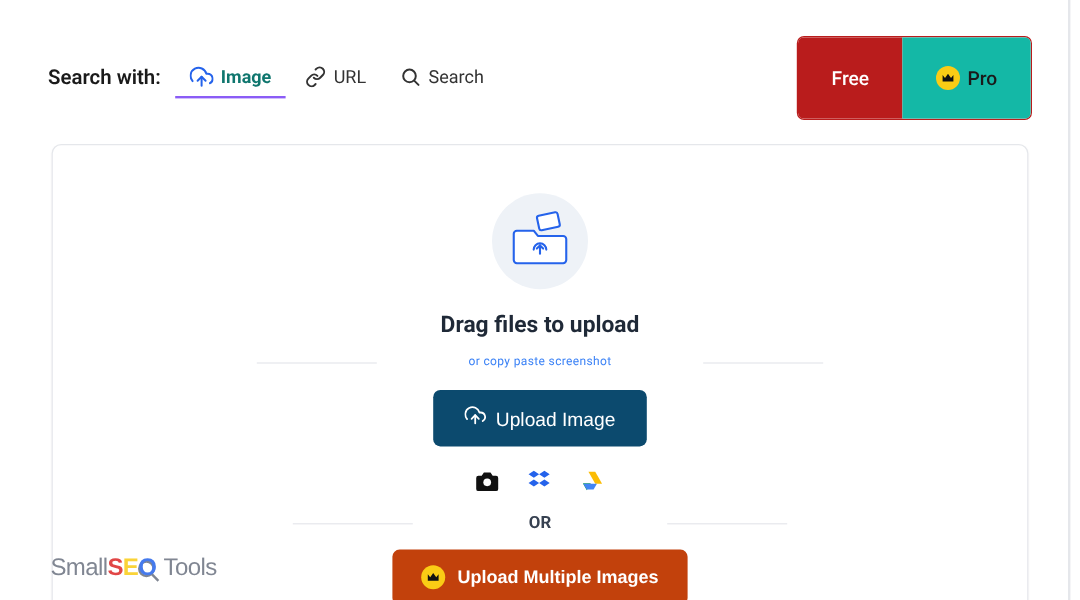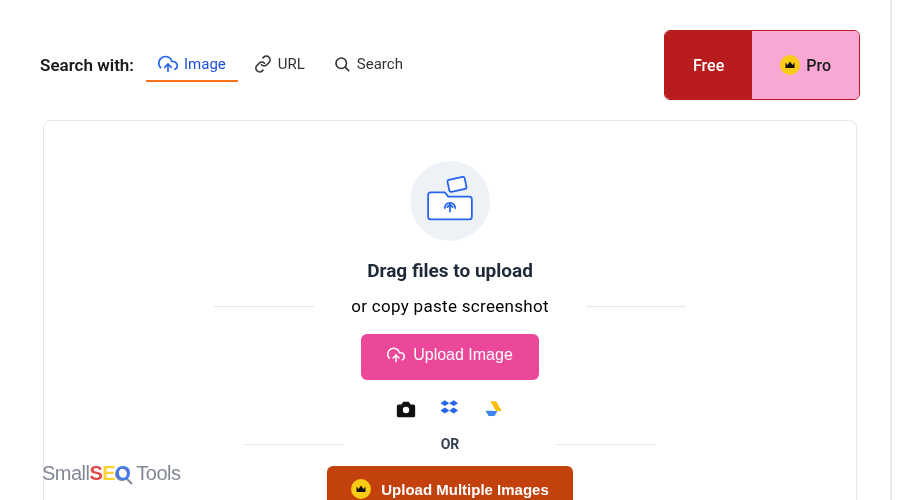--- a/index.html
+++ b/index.html
@@ -35,22 +35,23 @@
       display: flex;
       align-items: center;
       gap: 6px;
       padding: 6px 12px;
       cursor: pointer;
       font-size: 15px;
       color: #333;
       border-bottom: 2px solid transparent;
     }
     .tab.active {
-      color: #1d4ed8;
-      border-bottom: 2px solid #f97316;
+      color: #0f766e;
+      border-bottom: 2px solid #8b5cf6;
+      font-weight: bold;
     }
     .tab.active .tab-icon svg { stroke: #2563eb; }
     .tab-icon { display: flex; align-items: center; }
     .plan-toggle {
       display: flex;
       border: 1px solid #b91c1c;
       border-radius: 6px;
       overflow: hidden;
     }
     .plan-btn {
@@ -60,21 +61,21 @@
       cursor: pointer;
       display: flex;
       align-items: flex-end;
       gap: 6px;
     }
     .plan-free {
       background: #b91c1c;
       color: #fff;
     }
     .plan-pro {
-      background: #f9a8d4;
+      background: #14b8a6;
       color: #1a1a1a;
     }
     .crown-badge {
       width: 20px;
       height: 20px;
       background: #facc15;
       border-radius: 50%;
       display: flex;
       align-items: center;
       justify-content: center;
@@ -99,47 +100,47 @@
       align-items: center;
       justify-content: center;
     }
     .drag-title {
       font-size: 19px;
       font-weight: 700;
       color: #1f2937;
       margin-bottom: 14px;
     }
     .or-paste {
-      font-size: 17px;
-      color: #000000;
+      font-size: 10px;
+      color: #3b82f6;
       letter-spacing: 0.3px;
       margin-bottom: 18px;
       position: relative;
     }
     .or-paste::before, .or-paste::after {
       content: "";
       position: absolute;
       top: 50%;
       width: 100px;
       height: 1px;
       background: #e5e7eb;
     }
     .or-paste::before { left: 110px; }
     .or-paste::after { right: 110px; }
     .upload-btn {
-      background: #ec4899;
+      background: #0c4a6e;
       color: #fff;
       border: none;
       padding: 12px 26px;
       font-size: 16px;
       font-weight: 500;
       border-radius: 6px;
       cursor: pointer;
       display: inline-flex;
-      align-items: flex-start;
+      align-items: flex-end;
       gap: 8px;
       margin-bottom: 18px;
     }
     .source-icons {
       display: flex;
       justify-content: center;
       gap: 22px;
       margin-bottom: 16px;
     }
     .source-icon {

